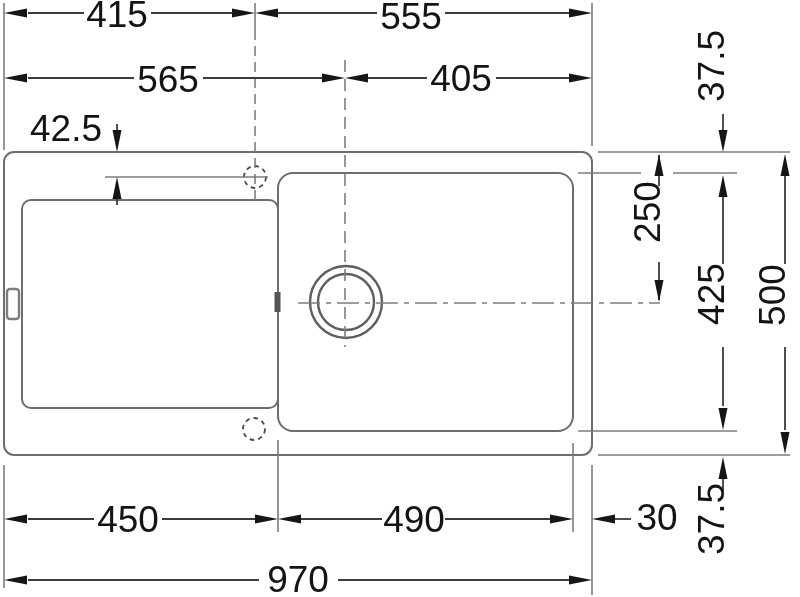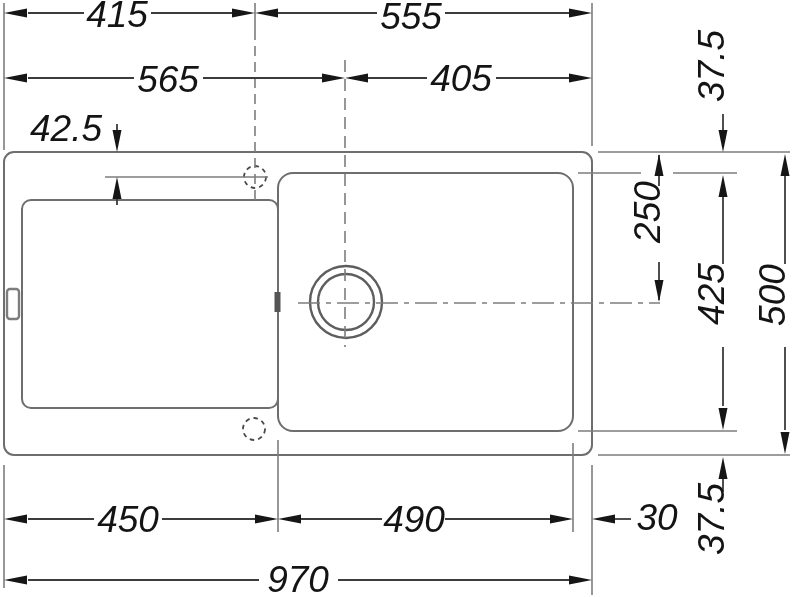--- a/index.html
+++ b/index.html
@@ -1,17 +1,17 @@
 <!DOCTYPE html>
 <html><head>
 <meta charset="utf-8">
 <style>
   html,body{margin:0;padding:0;background:#ffffff;}
   .canvas{position:relative;width:800px;height:597px;background:#fff;overflow:hidden;
-          font-family:"Liberation Sans", sans-serif;font-style:italic;}
+          font-family:"Liberation Sans", sans-serif;}
   svg{position:absolute;left:0;top:0;}
   text{font-family:"Liberation Sans", sans-serif;font-size:37px;fill:#141414;}
 </style>
 </head>
 <body>
 
 <div class="canvas">
 <svg width="800" height="597" viewBox="0 0 800 597">
 
   <g fill="none" stroke="#6e6e6e" stroke-width="2">

